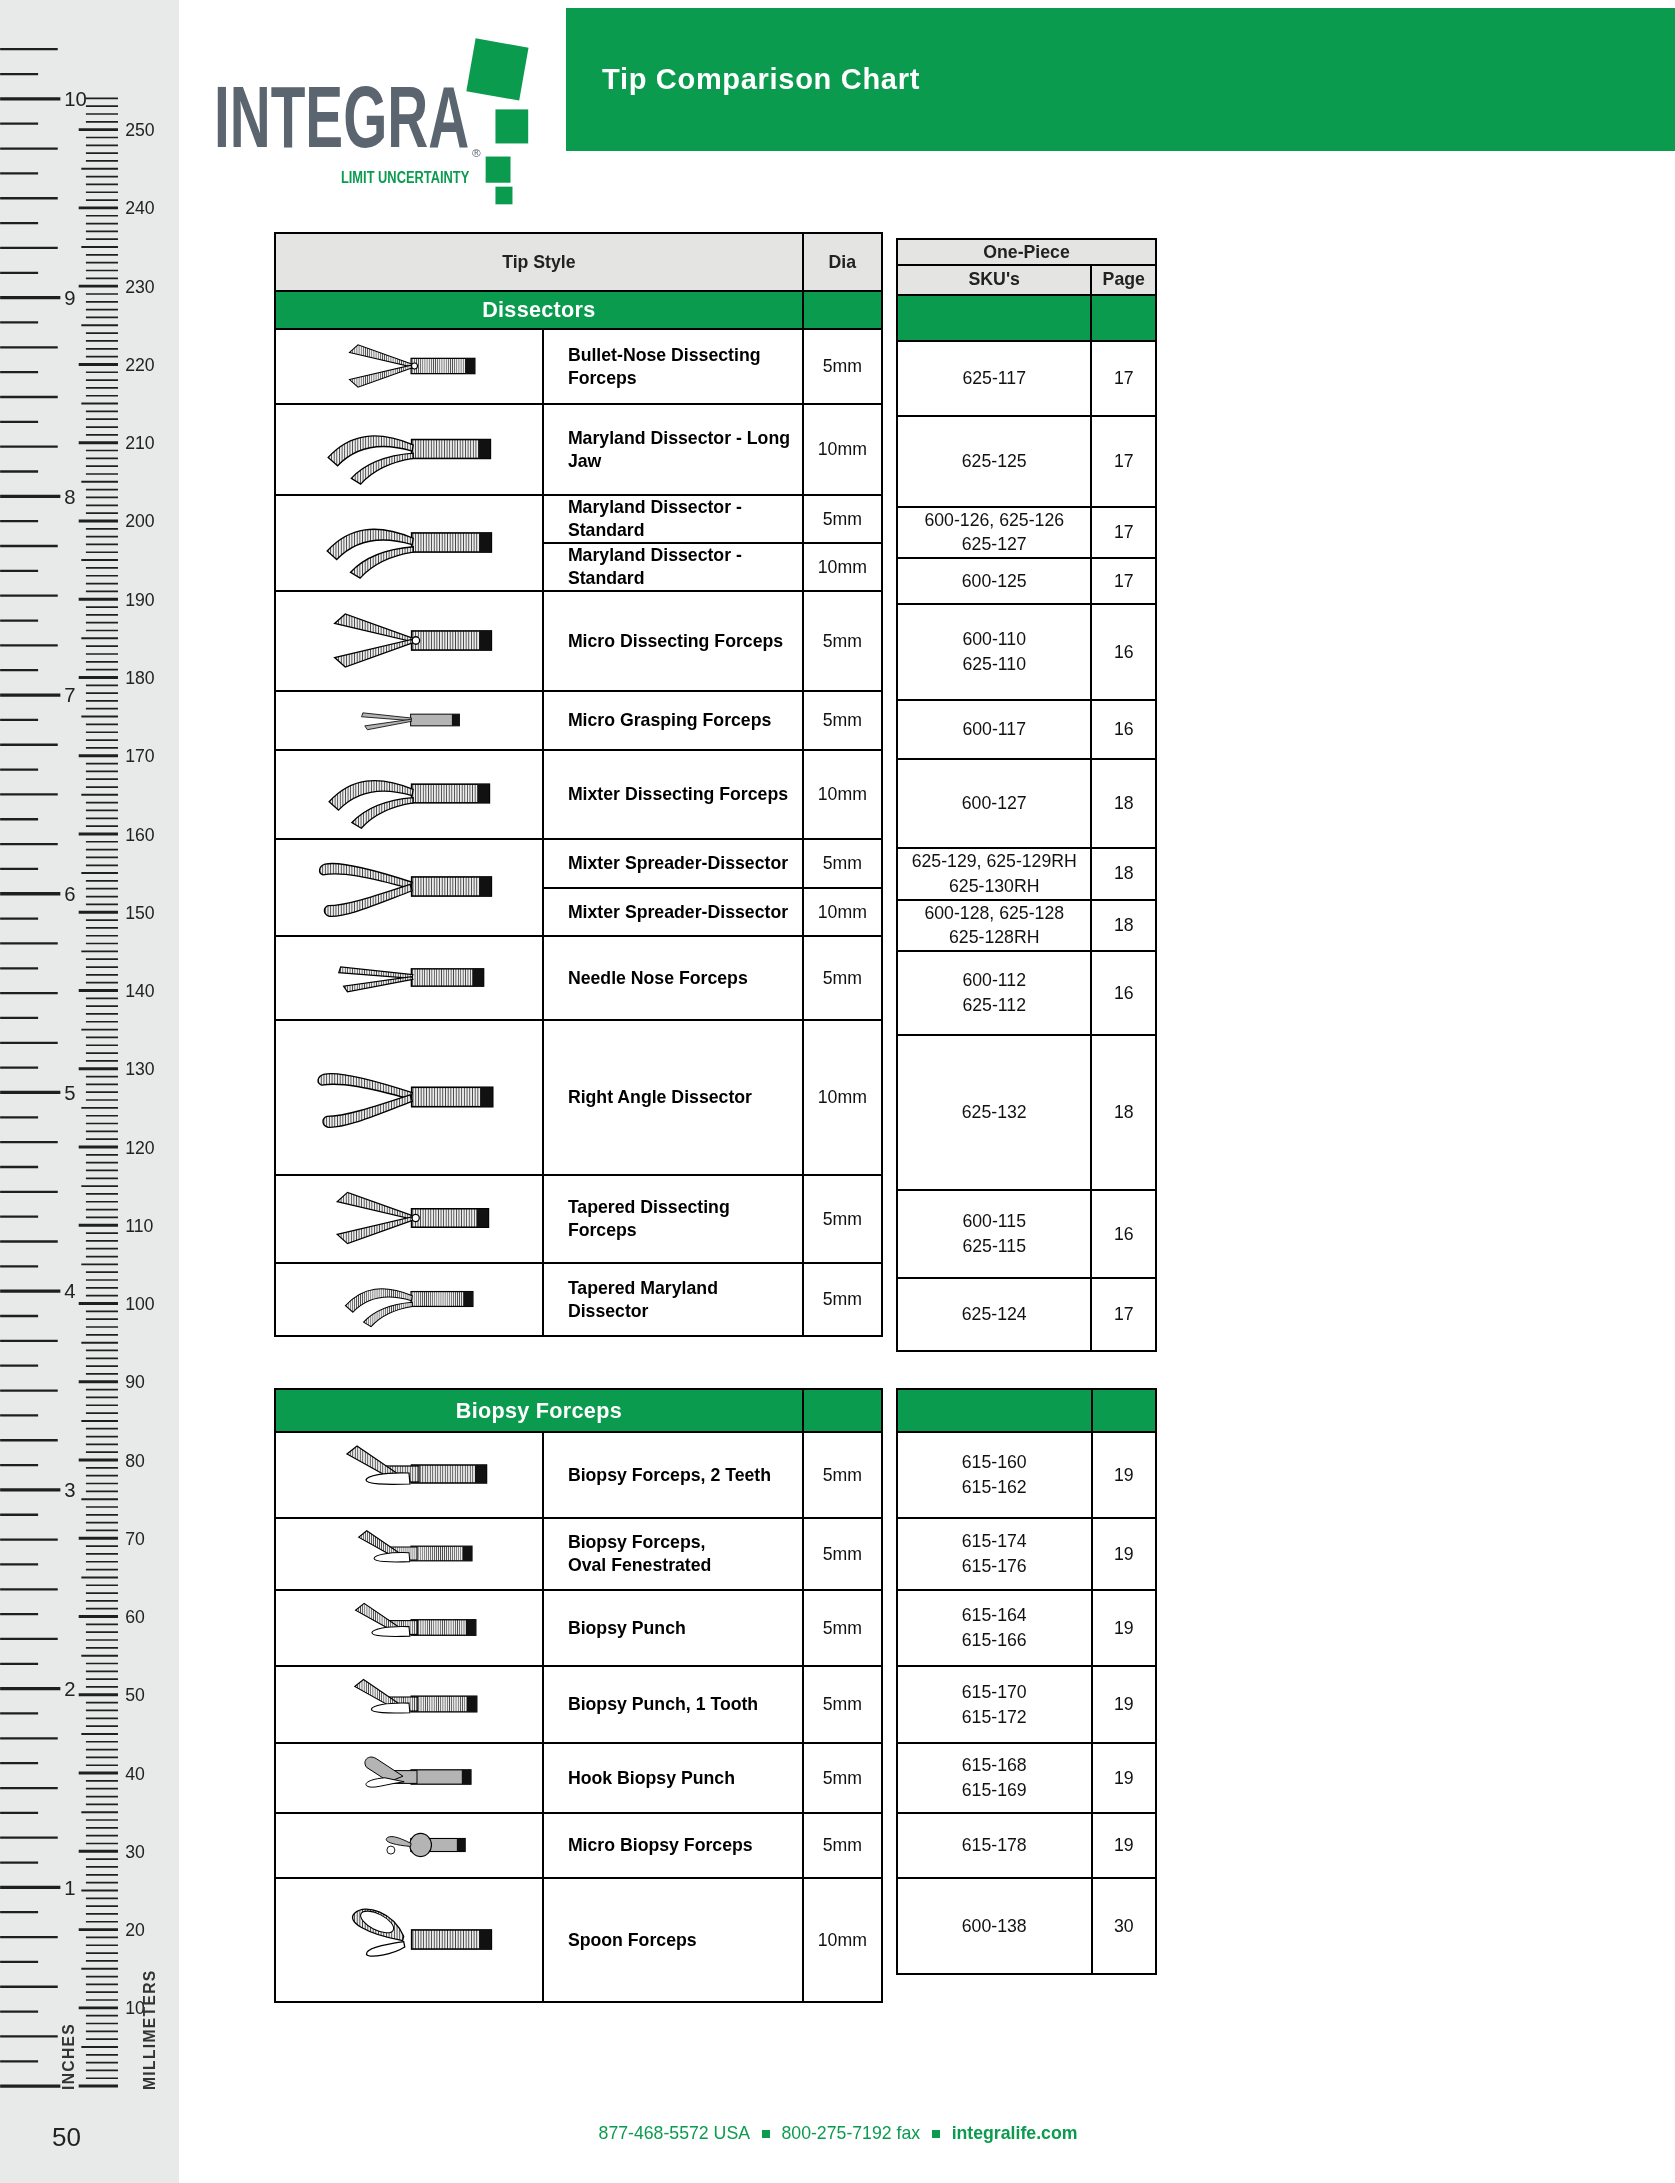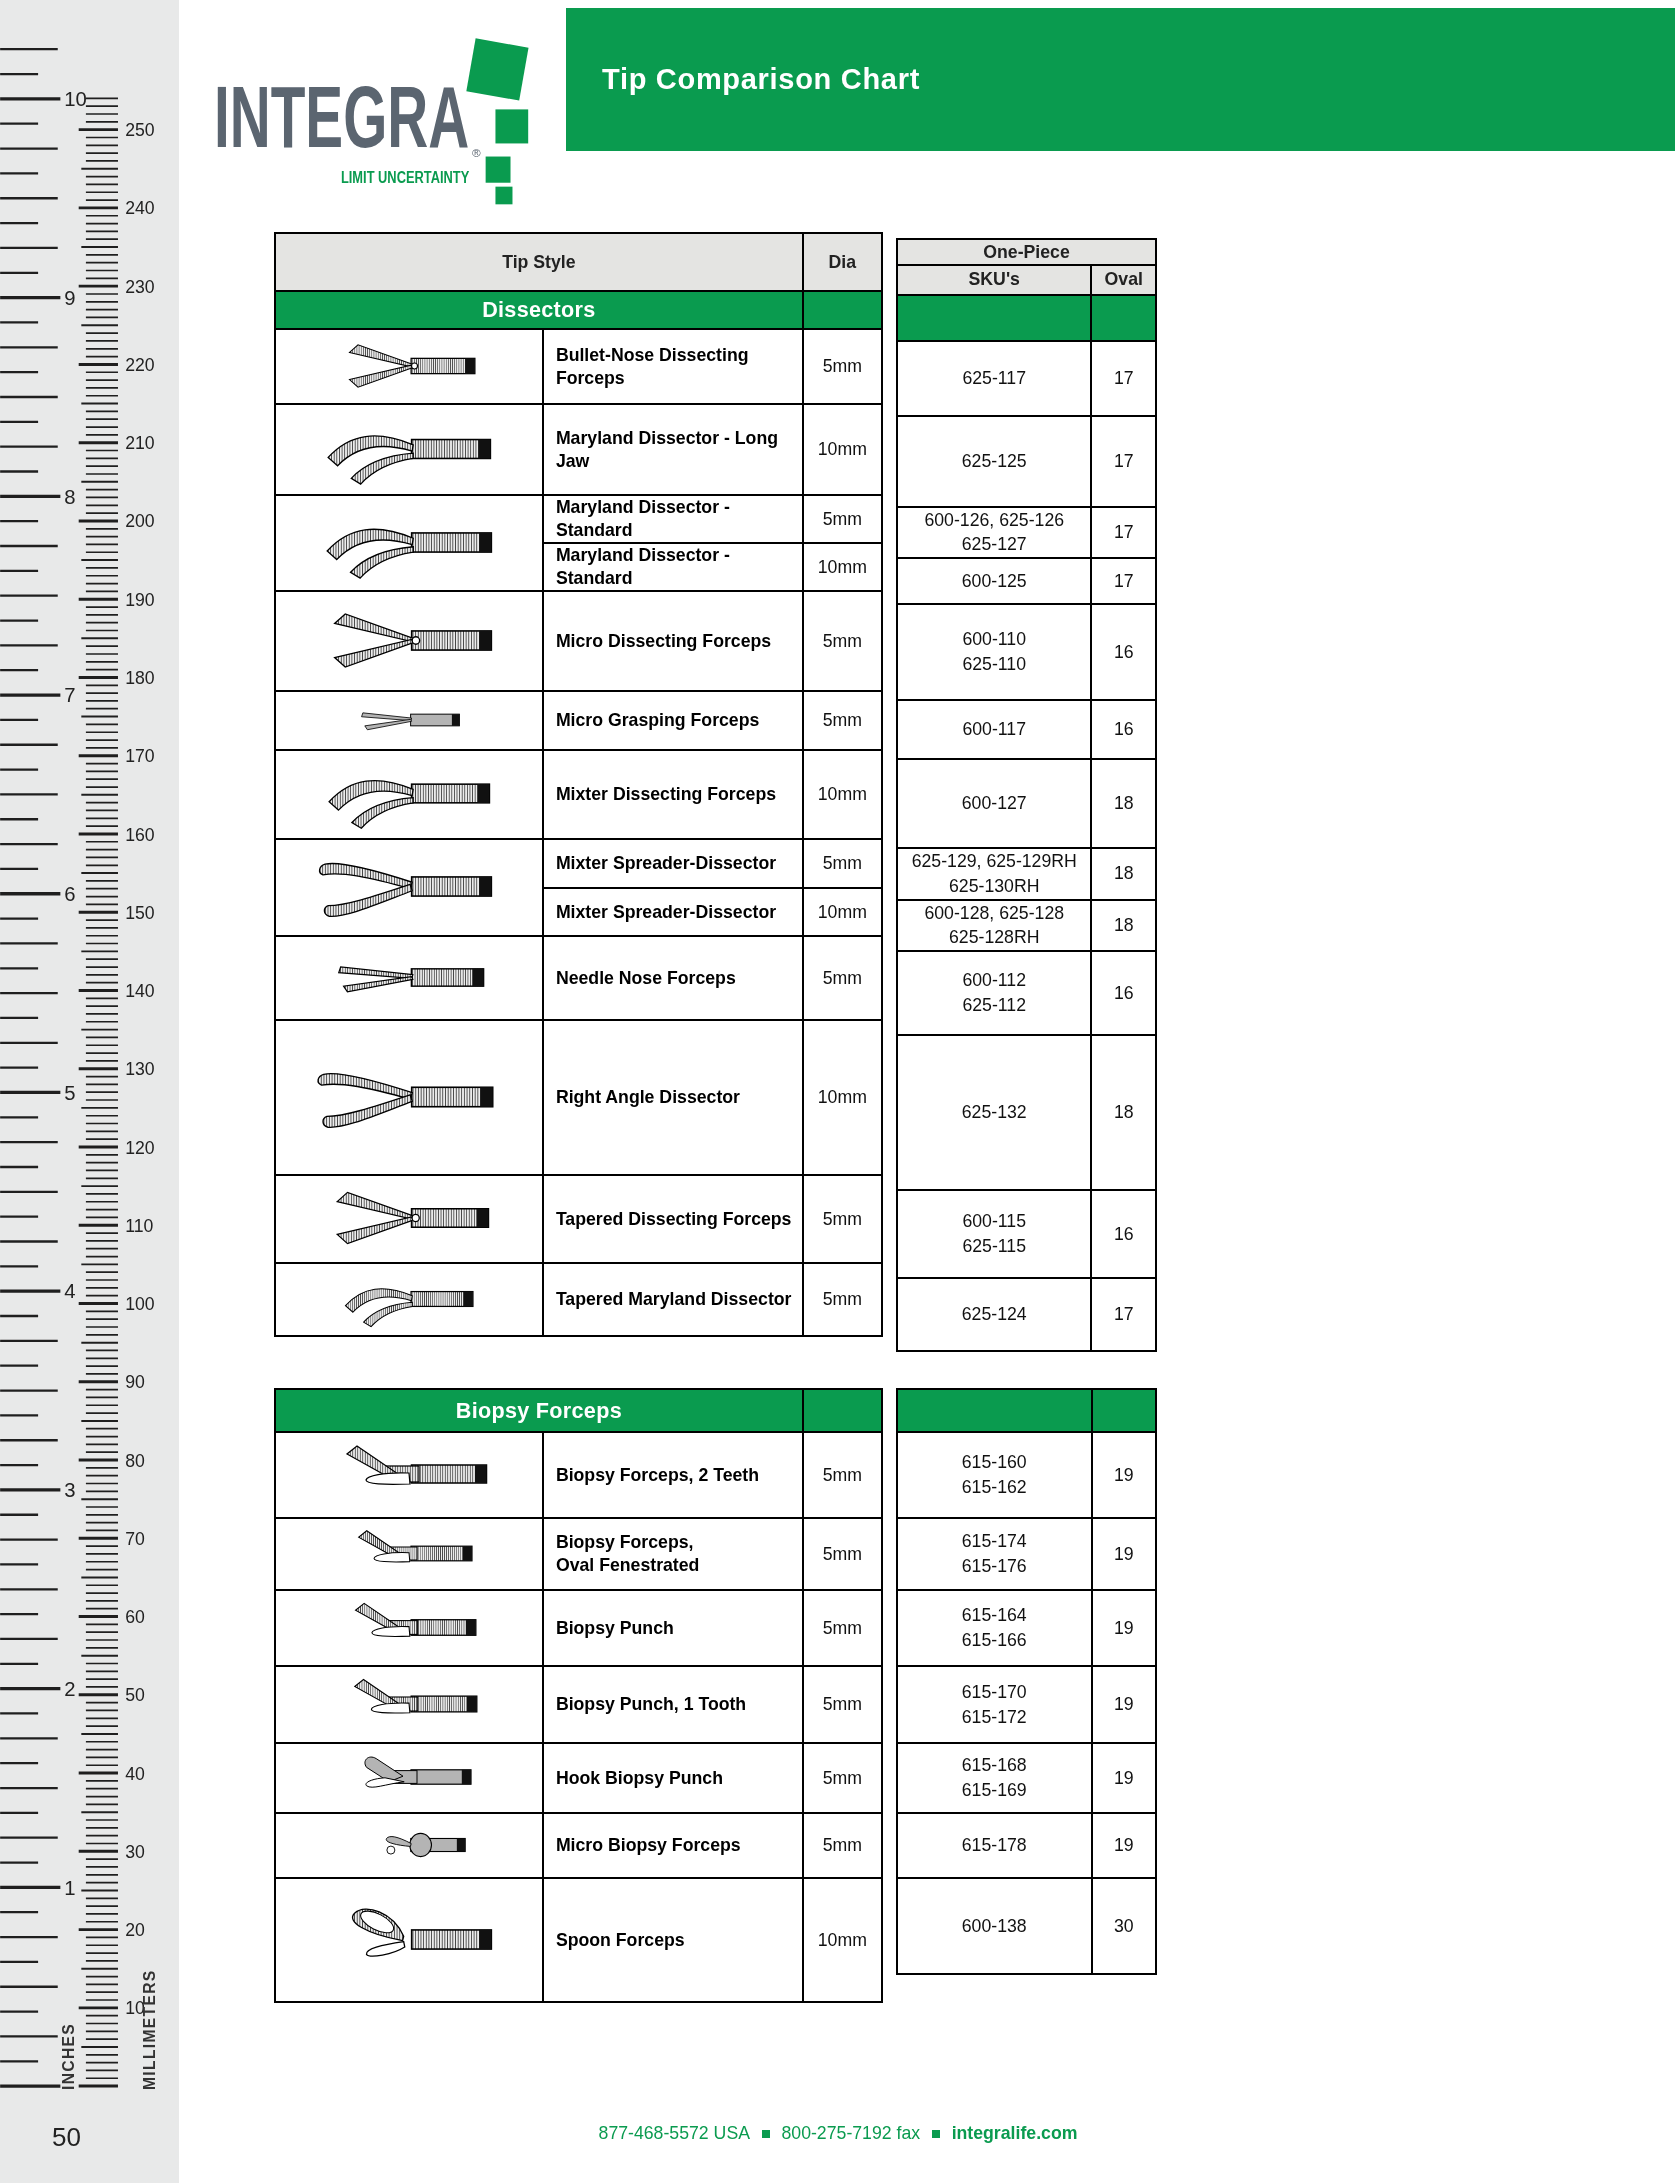--- a/index.html
+++ b/index.html
@@ -17,21 +17,21 @@
              display:flex;align-items:center;}
   #title-bar .t{color:#fff;font-size:29px;font-weight:bold;letter-spacing:0.7px;padding-left:36px;}
   #logo-svg{position:absolute;left:210px;top:36px;}
   
   .ctable{position:absolute;border-collapse:collapse;table-layout:fixed;background:#fff;}
   .ctable td,.ctable th{border:2px solid #000;padding:0;vertical-align:middle;overflow:hidden;}
   th.ghead{background:#e4e4e2;font-size:17.7px;font-weight:bold;color:#222;text-align:center;}
   td.band{background:var(--green,#0a9b4f);}
   td.bandtitle{color:#fff;font-size:21.6px;font-weight:bold;text-align:center;letter-spacing:0.3px;}
   td.imgc{text-align:center;background:#fff;}
-  td.namec{font-size:17.7px;font-weight:bold;color:#000;padding-left:12px;line-height:1.3;text-align:left;}
+  td.namec{font-size:17.7px;font-weight:bold;color:#000;padding-left:24px;line-height:1.3;text-align:left;}
   td.diac,td.skuc,td.pagec{font-size:17.7px;color:#111;text-align:center;line-height:1.4;}
   
   #footer{position:absolute;left:0;top:2123px;width:1676px;text-align:center;
           font-size:17.7px;color:var(--green,#0a9b4f);}
   #footer .gsq{display:inline-block;width:7.9px;height:7.9px;background:var(--green,#0a9b4f);
                margin:0 11.8px 0 11.8px;vertical-align:middle;}
   #footer .site{font-weight:bold;}
 </style>
 </head>
 <body>
@@ -626,21 +626,21 @@
         <colgroup>
           <col style="width:193px">
           <col style="width:64px">
         </colgroup>
         <tbody>
           <tr style="height:26px">
             <th class="ghead" colspan="2">One-Piece</th>
           </tr>
           <tr style="height:29.5px">
             <th class="ghead">SKU's</th>
-            <th class="ghead">Oval</th>
+            <th class="ghead">Page</th>
           </tr>
           <tr style="height:46px">
             <td class="band"></td>
             <td class="band"></td>
           </tr>
           <tr style="height:75px">
             <td class="skuc">
               <div>625-117</div>
             </td>
             <td class="pagec">17</td>

